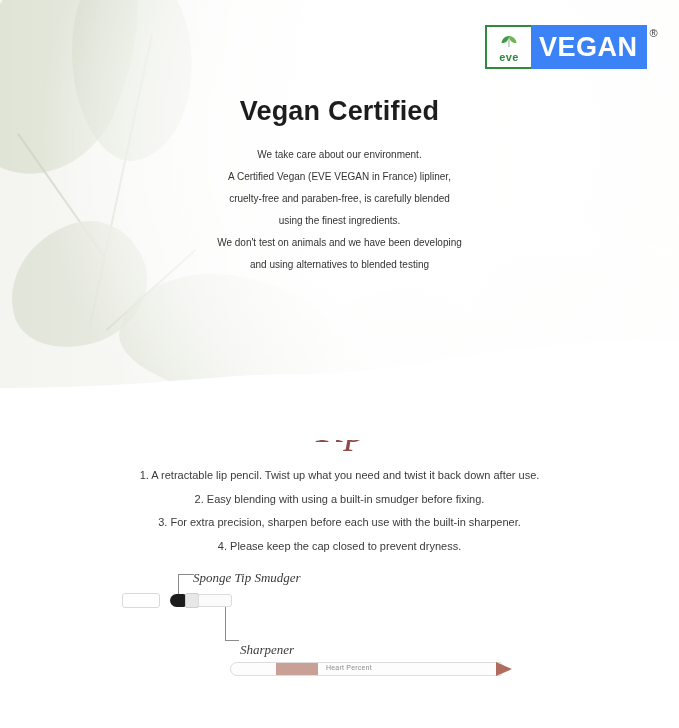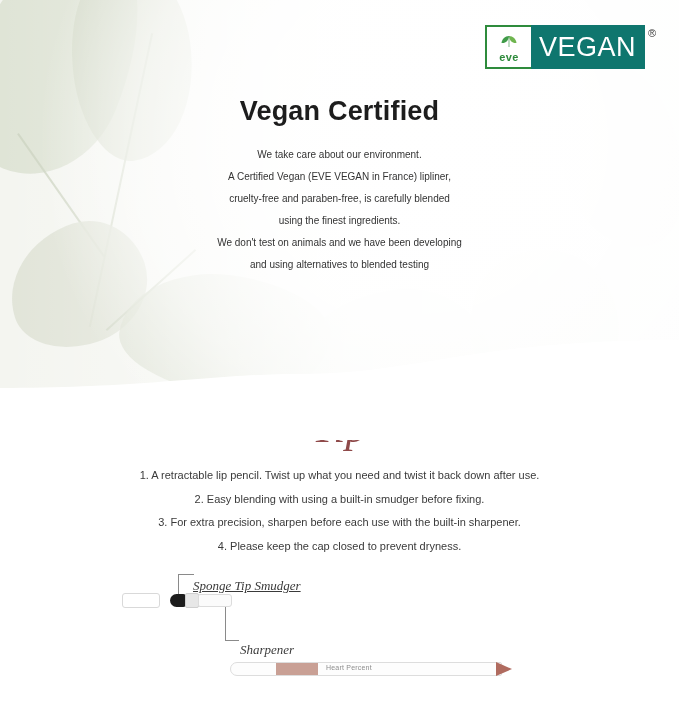--- a/index.html
+++ b/index.html
@@ -143,24 +143,24 @@
   .logo-leafsvg { display: block; }
   .logo-mark-text {
     font-size: 11px;
     font-weight: bold;
     color: #2e8b3c;
     line-height: 1;
     letter-spacing: .3px;
     font-family: "Liberation Sans", sans-serif;
   }
   .logo-word {
-    background: #0f766e;
+    background: #3b82f6;
     color: #ffffff;
     font-size: 27px;
-    font-weight: normal;
+    font-weight: bold;
     letter-spacing: .5px;
     padding: 0 9px 0 8px;
     display: flex;
     align-items: center;
     font-family: "Liberation Sans", sans-serif;
   }
   .logo-reg {
     color: #3b3b3b;
     font-size: 11px;
     margin-left: 3px;
@@ -246,21 +246,21 @@
     height: 150px;
   }
   .callout-label {
     position: absolute;
     font-family: "Liberation Serif", serif;
     font-style: italic;
     font-size: 13px;
     color: #3a3a3a;
     white-space: nowrap;
   }
-  .label-smudger { left: 193px; top: 8px; text-decoration: underline; }
+  .label-smudger { left: 193px; top: 0px; }
   .label-sharpener { left: 240px; top: 72px; }
 
   .lead {
     position: absolute;
     background: #8a8a8a;
   }
   .lead-v1 { left: 178px; top: 4px; width: 1px; height: 26px; }
   .lead-h1 { left: 178px; top: 4px; width: 16px; height: 1px; }
   .lead-v2 { left: 225px; top: 34px; width: 1px; height: 36px; }
   .lead-h2 { left: 225px; top: 70px; width: 14px; height: 1px; }

